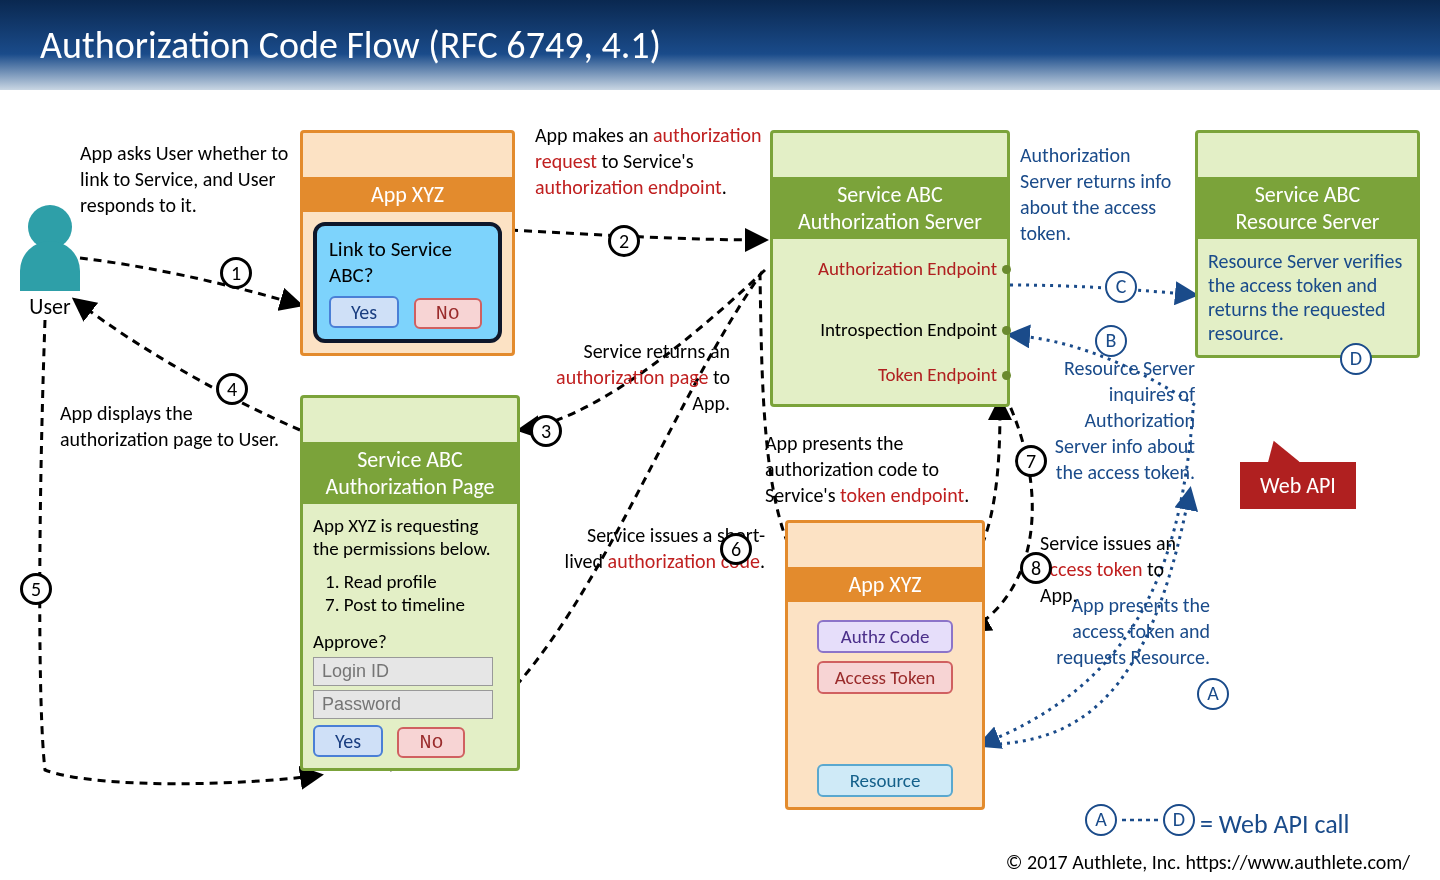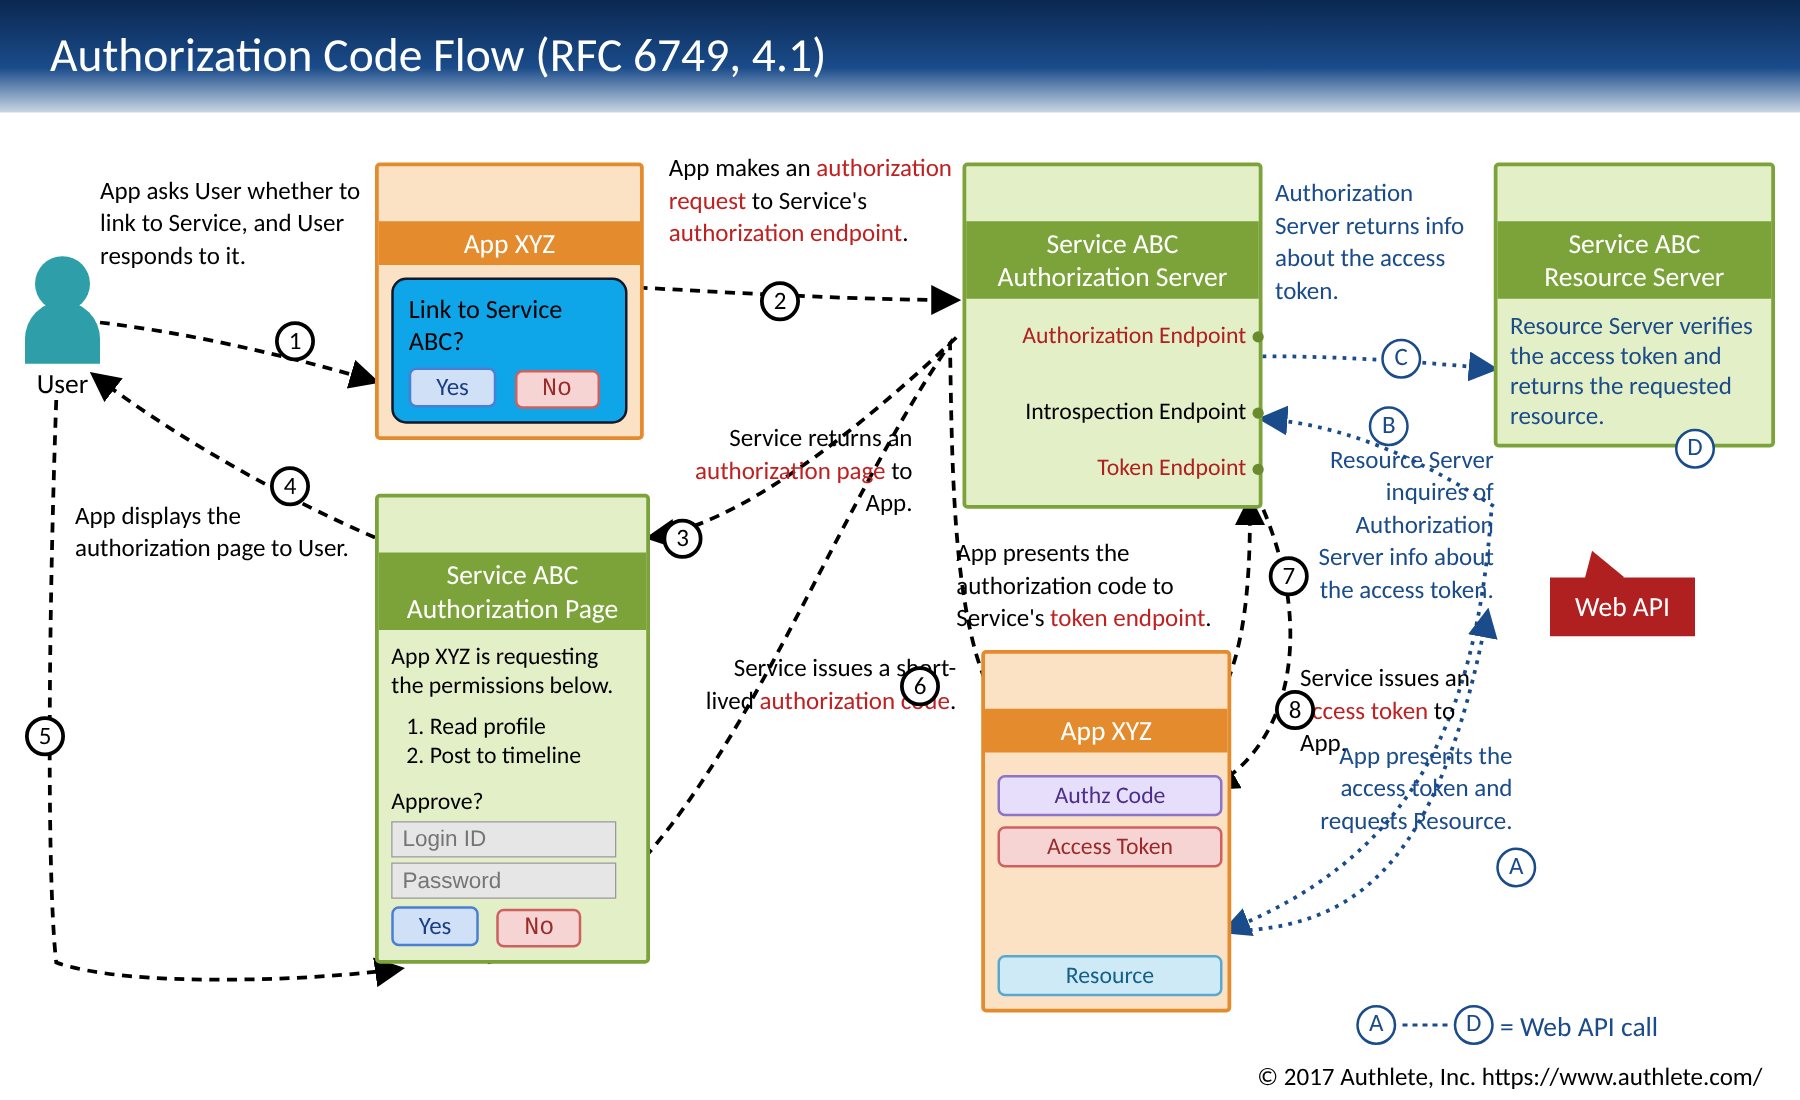--- a/index.html
+++ b/index.html
@@ -47,31 +47,31 @@
     padding: 10px;
   }
 
   .orange-box { background: #fce2c4; border: 3px solid #e38b2d; }
   .orange-box .box-header { background: #e38b2d; }
 
   .green-box { background: #e3efc6; border: 3px solid #7ba33a; }
   .green-box .box-header { background: #7ba33a; }
 
   .inner-white {
-    background: #0ea5e9; border: 2px solid #0f172a; border-radius: 12px; padding: 10px 12px;
+    background: #7dd3fc; border: 4px solid #0f172a; border-radius: 12px; padding: 10px 12px;
   }
 
   .btn {
     display: inline-block; padding: 2px 20px; border-radius: 6px; border: 2px solid;
     font-size: 20px; text-align: center;
   }
   .btn-yes { background: #cfe0f7; border-color: #4a7fd6; color: #1a3e80; }
   .btn-no  { background: #f7d4d4; border-color: #d06060; color: #9a2b2b; font-family: Liberation Mono, monospace; }
 
-  .chip { display: block; margin: 8px auto; padding: 3px 0; width: 180px; text-align:center; border-radius: 6px; border: 2px solid; font-size: 19px; }
+  .chip { display: block; margin: 8px auto; padding: 3px 0; width: 136px; text-align:center; border-radius: 6px; border: 2px solid; font-size: 19px; }
   .chip-purple { background: #e6defa; border-color: #8c74c9; color: #4b2f8a; }
   .chip-red    { background: #f7d4d4; border-color: #d06060; color: #9a2b2b; }
   .chip-blue   { background: #cfeaf7; border-color: #5aa8cf; color: #14608a; }
 
   .input-box {
     display:block; width: 180px; background: #e6e6e6; border: 1px solid #999;
     color: #888; font-size: 18px; padding: 3px 8px; margin: 4px 0;
   }
 
   .endpoint { font-size: 19px; color: #b02020; margin: 12px 8px; text-align: right; position: relative; }
@@ -171,21 +171,21 @@
   </div>
 
   <div class="box green-box" style="left:300px; top:305px; width:220px;">
     <div class="box-header">
       <span>Service ABC</span><br><span>Authorization Page</span>
     </div>
     <div class="box-body" style="font-size:19px;">
       <div>App XYZ is requesting the permissions below.</div>
       <div style="margin:10px 0 0 12px;">
         <div>1. Read profile</div>
-        <div>2. Post to timeline</div>
+        <div>7. Post to timeline</div>
       </div>
       <div style="margin-top:14px;">Approve?</div>
       <input class="input-box" placeholder="Login ID" style="">
       <input class="input-box" type="password" placeholder="Password" style="">
       <div style="margin-top:6px;">
         <span class="btn btn-yes">Yes</span>
         <span class="btn btn-no" style="margin-left:10px;">No</span>
       </div>
     </div>
   </div>
@@ -264,16 +264,16 @@
   <div class="step-badge" style="left:1015px; top:355px;">7</div>
   <div class="step-badge" style="left:1020px; top:462px;">8</div>
 
   <div class="letter-badge" style="left:1197px; top:588px;">A</div>
   <div class="letter-badge" style="left:1095px; top:235px;">B</div>
   <div class="letter-badge" style="left:1105px; top:181px;">C</div>
   <div class="letter-badge" style="left:1340px; top:253px;">D</div>
 
   <div class="letter-badge" style="left:1085px; top:714px;">A</div>
   <div class="letter-badge" style="left:1163px; top:714px;">D</div>
-  <div class="annot annot-blue" style="left:1200px; top:718px; font-size:22px;"> = Web API call</div>
+  <div class="annot annot-blue" style="left:1200px; top:718px; font-size:26px;"> = Web API call</div>
 
   <div class="footer">© 2017 Authlete, Inc.  https://www.authlete.com/</div>
 </div>
 
 </body></html>

